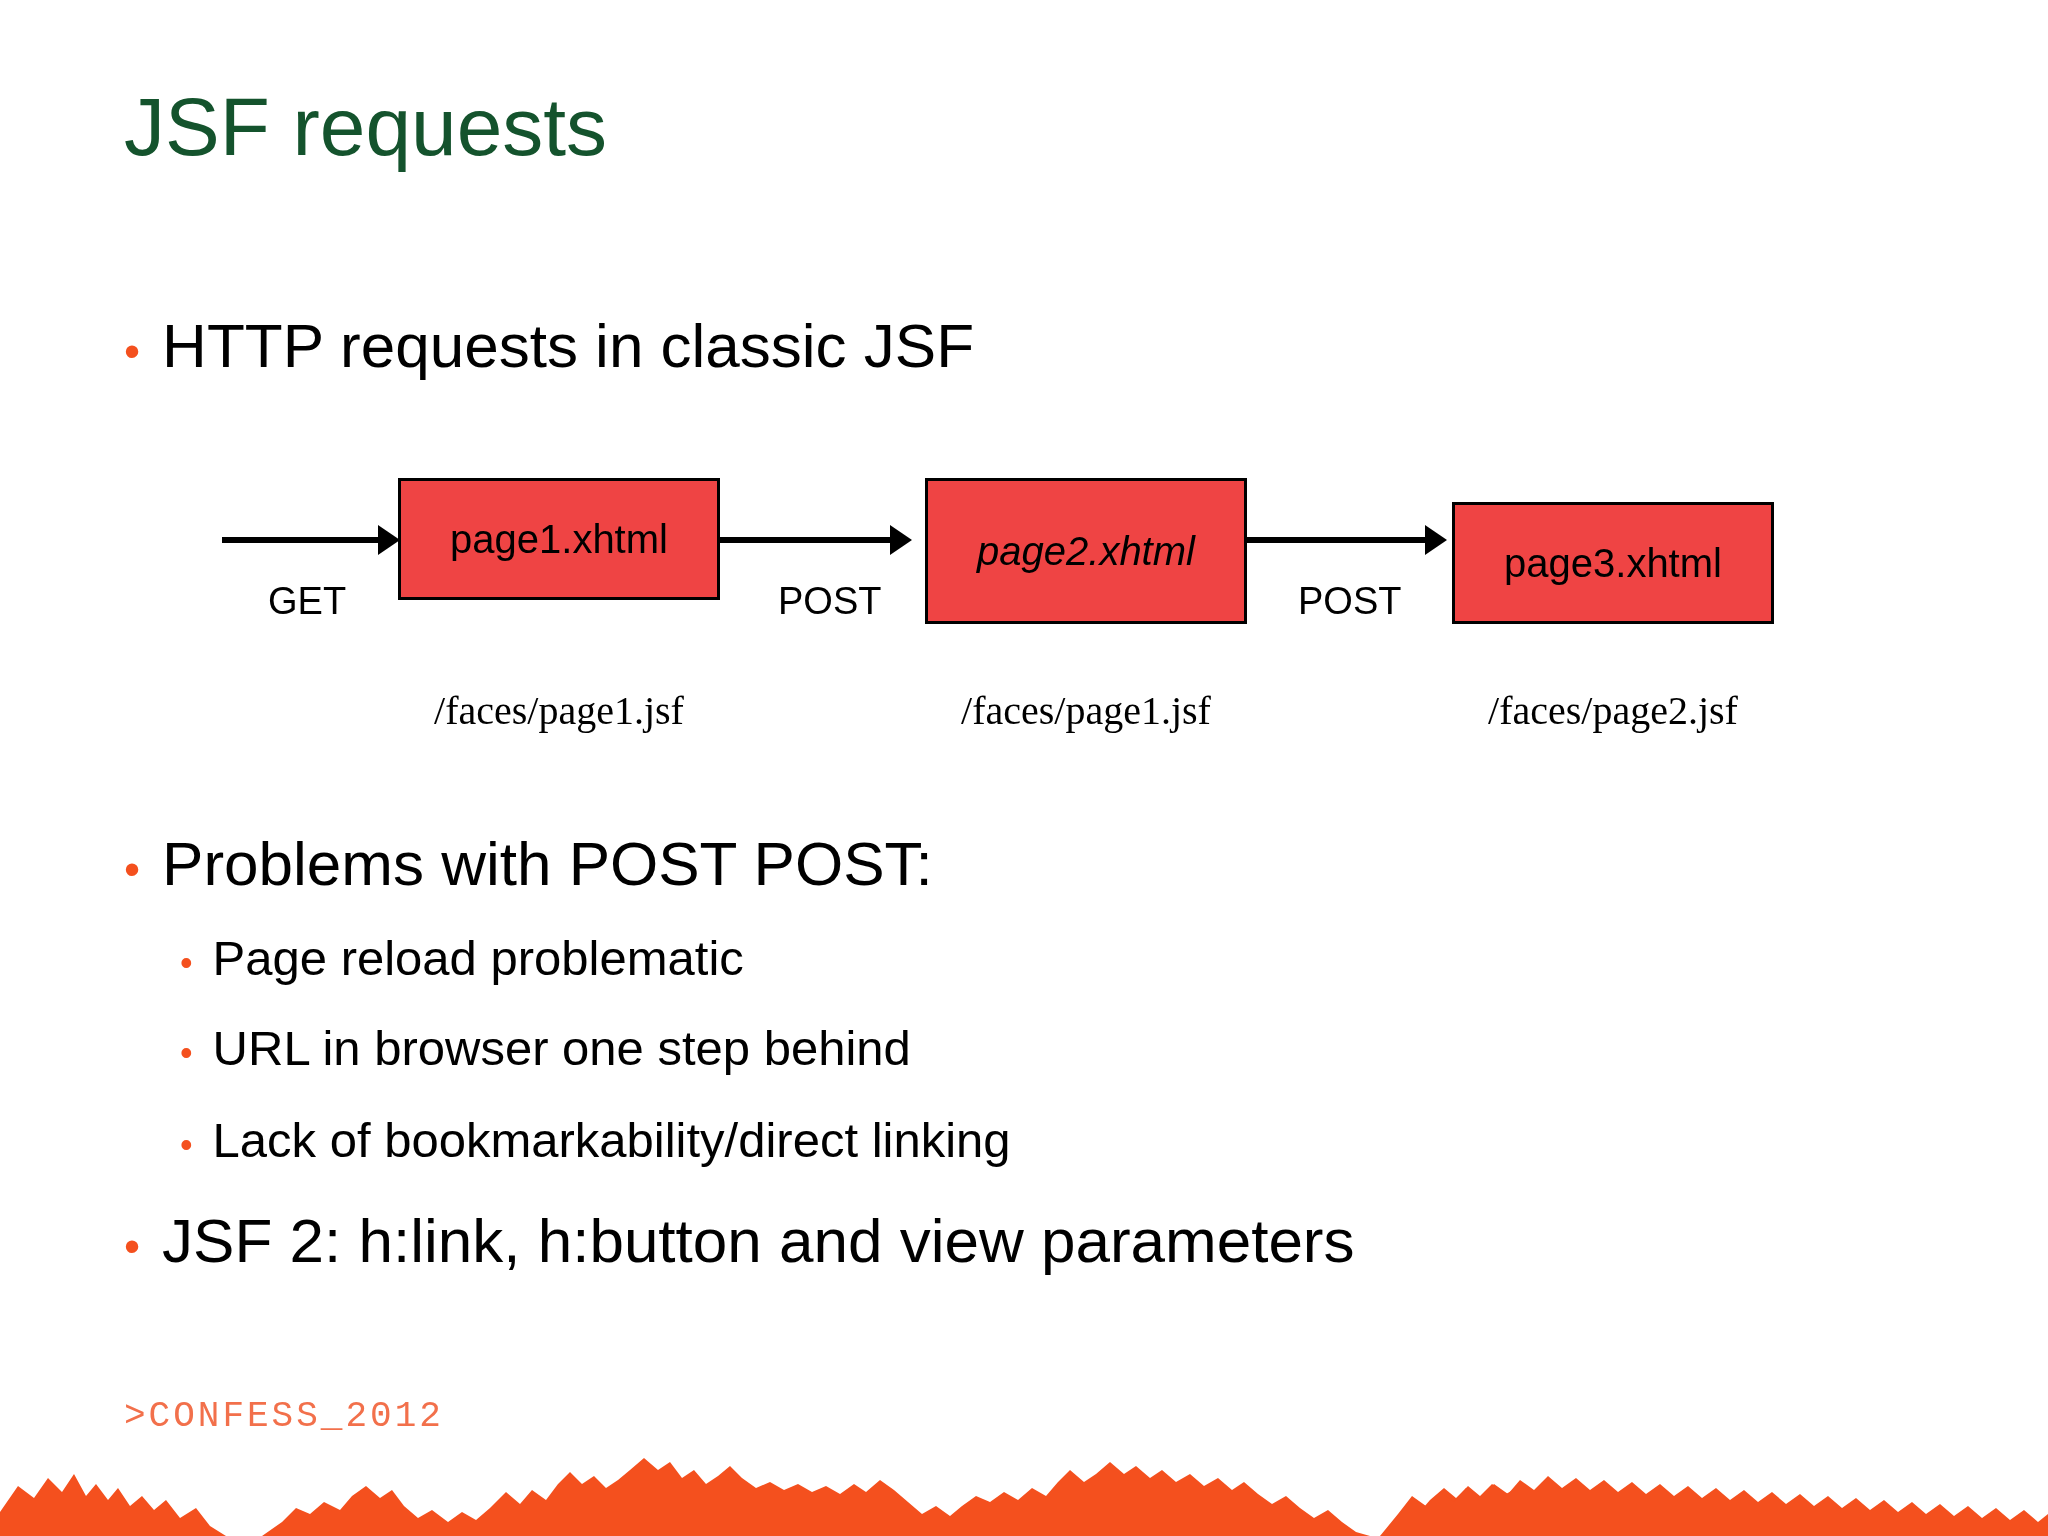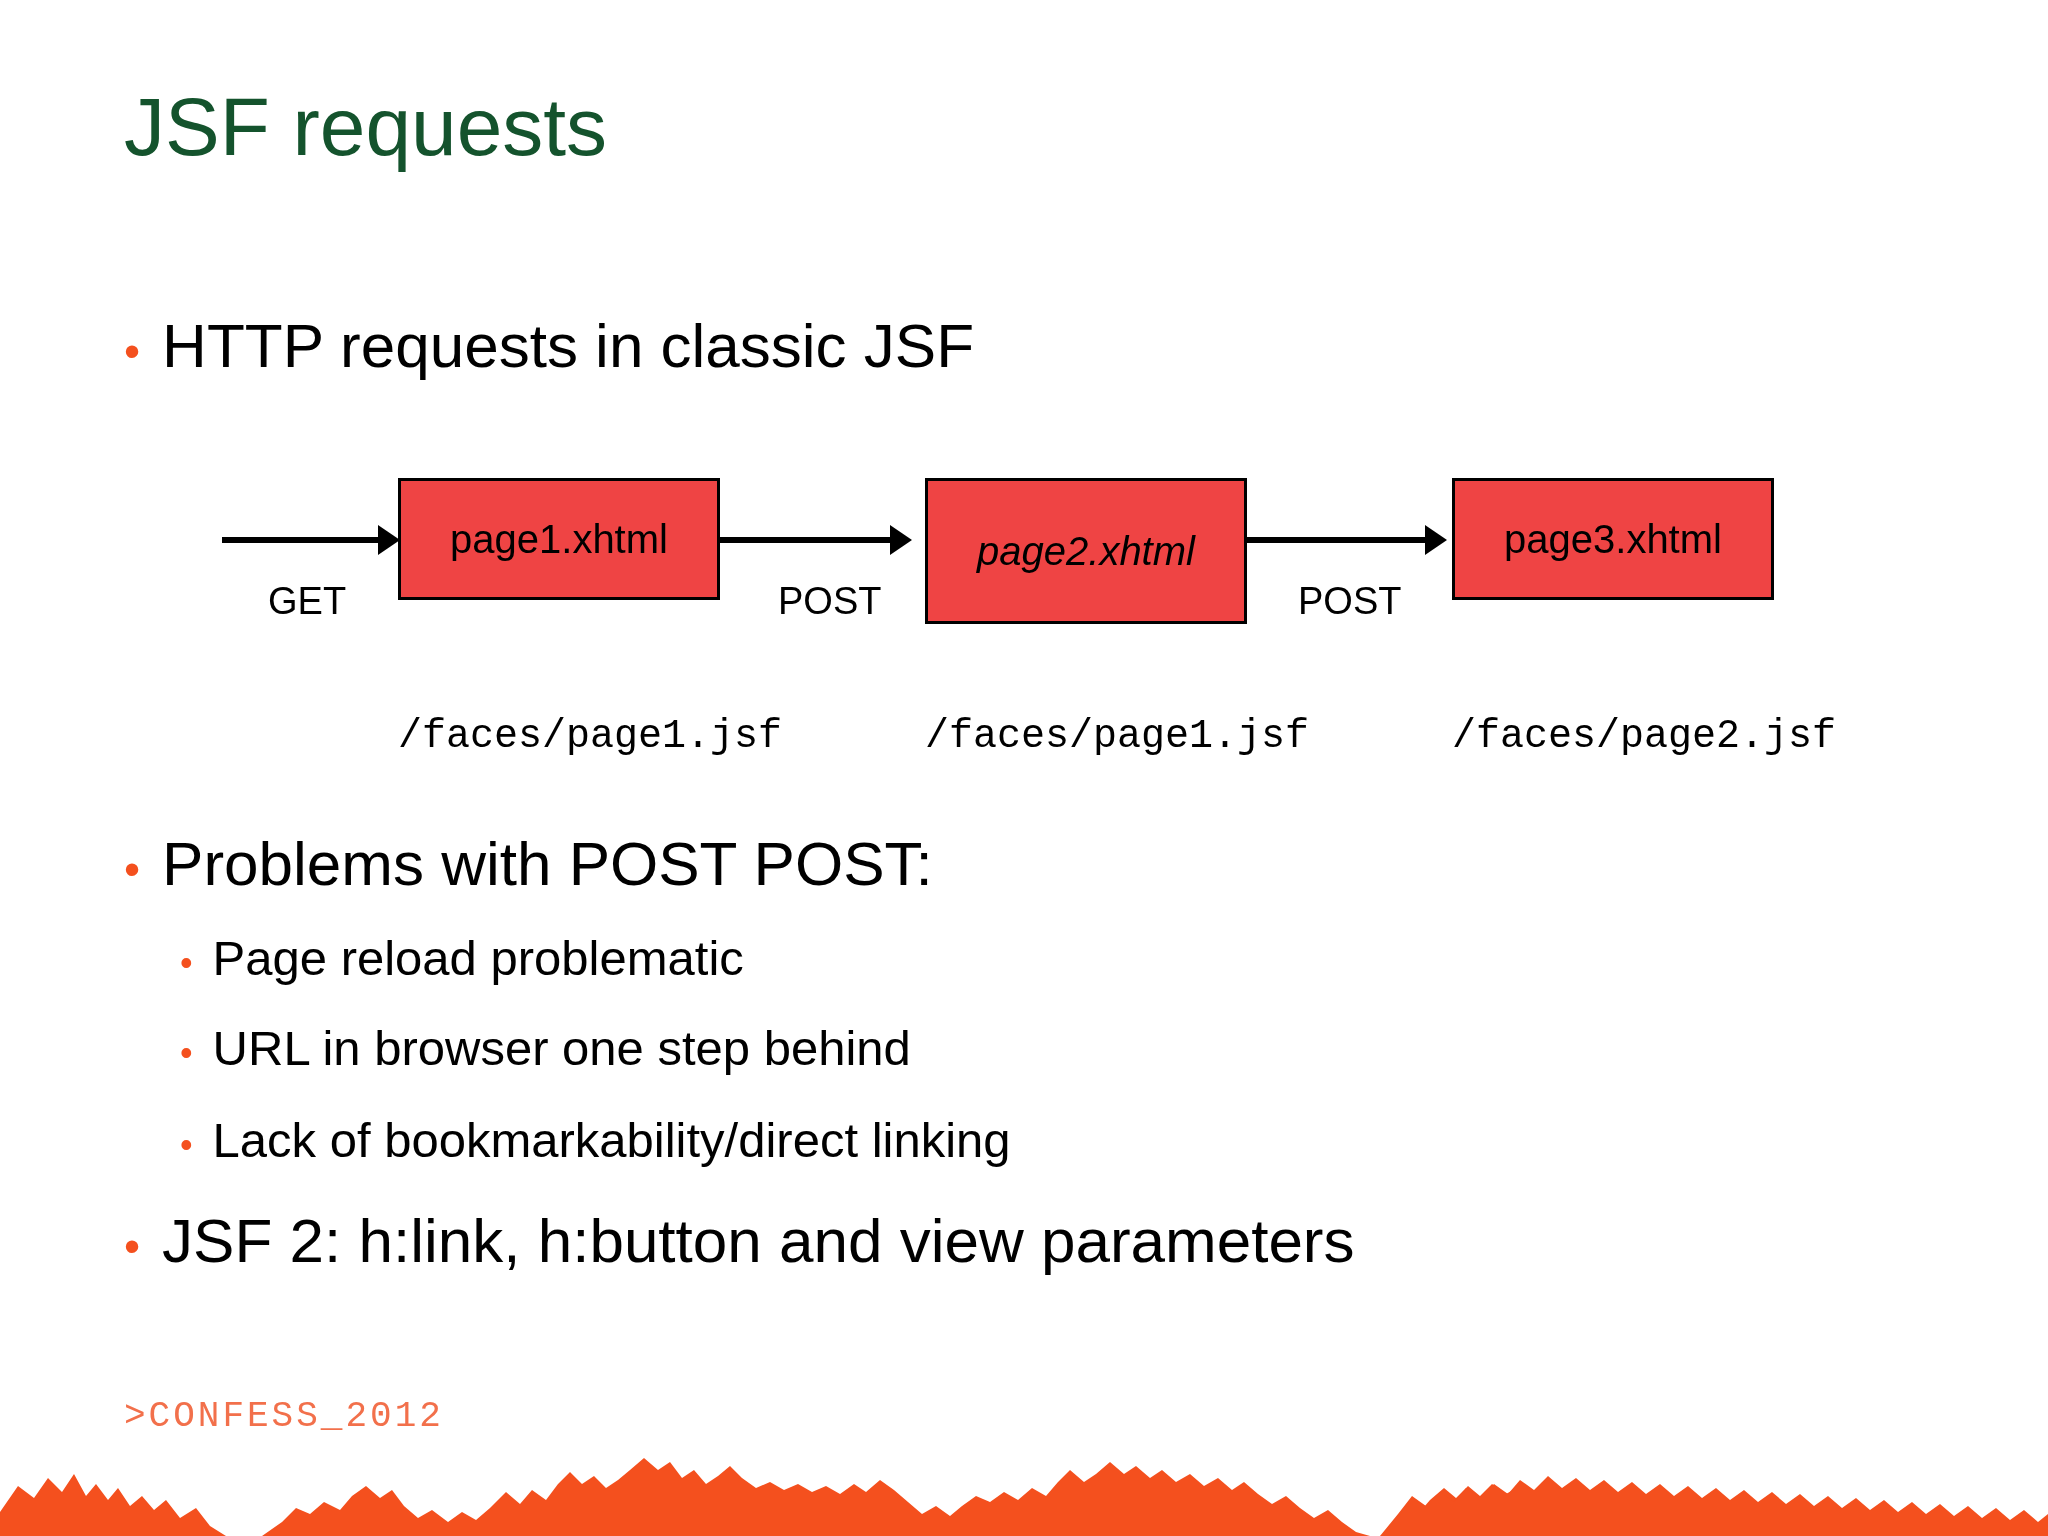--- a/index.html
+++ b/index.html
@@ -79,26 +79,25 @@
   }
   .edge-label {
     position: absolute;
     font-family: "Liberation Sans", sans-serif;
     font-size: 38px;
     color: #000000;
     white-space: nowrap;
   }
   .path-caption {
     position: absolute;
-    font-family: Liberation Mono, monospace;
+    font-family: Liberation Serif, serif;
     font-size: 40px;
     color: #000000;
     white-space: nowrap;
     text-align: center;
-    margin-top: 27px;
   }
   .arrow-line {
     position: absolute;
     height: 6px;
     background: #000000;
   }
   .arrow-head {
     position: absolute;
     width: 0;
     height: 0;
@@ -153,21 +152,21 @@
     <div class="edge-label" style="left:778px; top:580px;">POST</div>
 
     <div class="page-box" style="left:925px; top:478px; width:322px; height:146px;font-style:italic;">
       <span>page2.xhtml</span>
     </div>
 
     <div class="arrow-line" style="left:1247px; top:537px; width:180px;"></div>
     <div class="arrow-head" style="left:1425px; top:525px;"></div>
     <div class="edge-label" style="left:1298px; top:580px;">POST</div>
 
-    <div class="page-box" style="left:1452px; top:478px; width:322px; height:122px;">
+    <div class="page-box" style="left:1452px; top:502px; width:322px; height:122px;">
       <span>page3.xhtml</span>
     </div>
 
     <div class="path-caption" style="left:398px; top:687px; width:322px;">/faces/page1.jsf</div>
     <div class="path-caption" style="left:925px; top:687px; width:322px;">/faces/page1.jsf</div>
     <div class="path-caption" style="left:1452px; top:687px; width:322px;">/faces/page2.jsf</div>
   </div>
 
   <div class="bullet-row lvl1" style="left:124px; top:828px;">
     <span class="bullet-dot">•</span>

